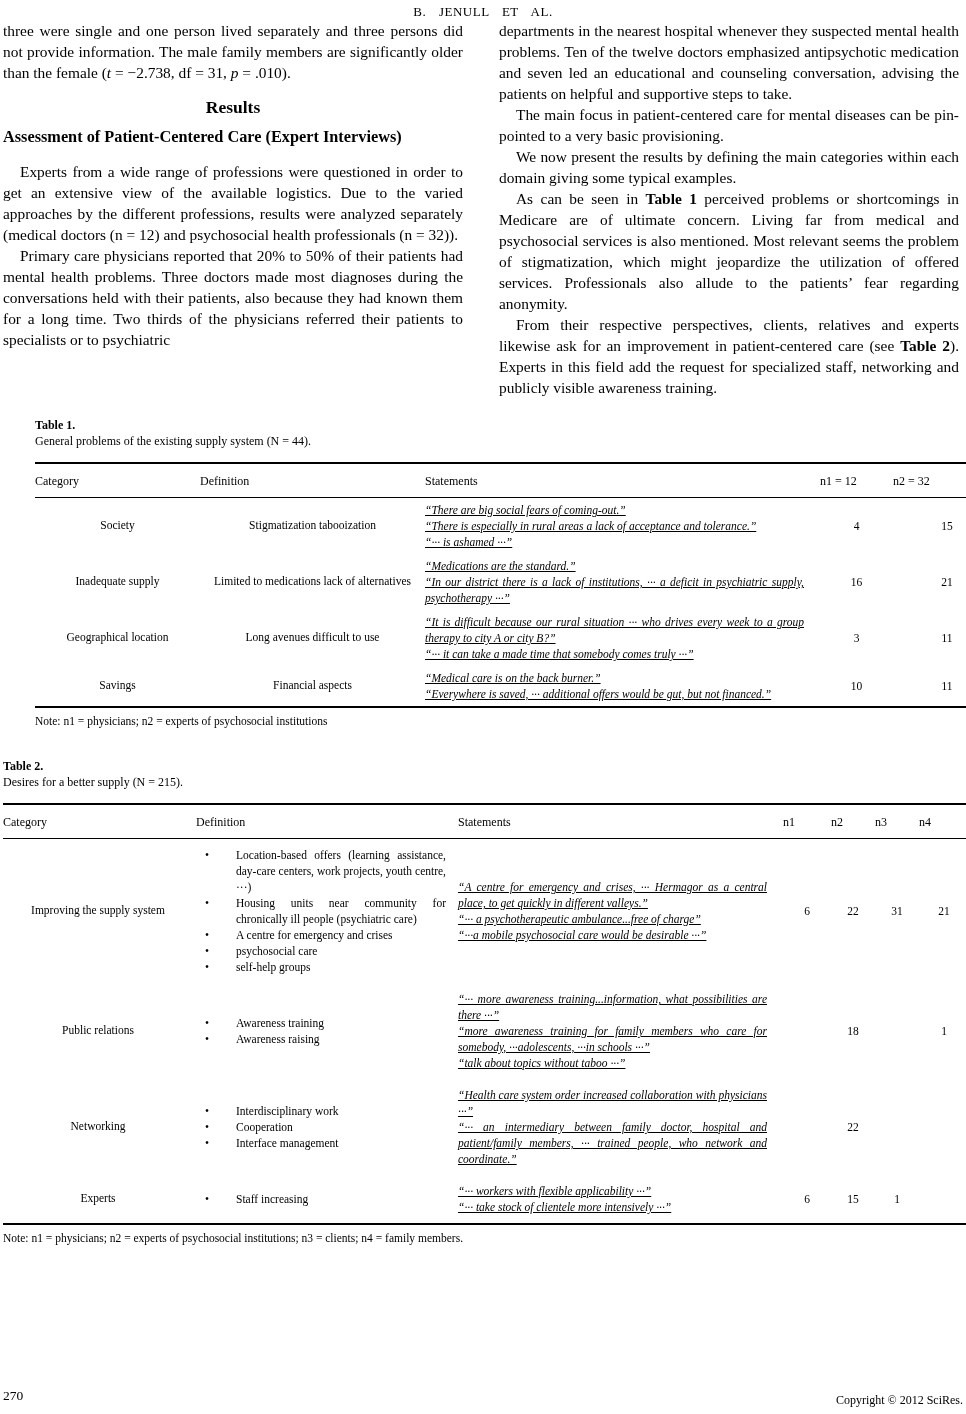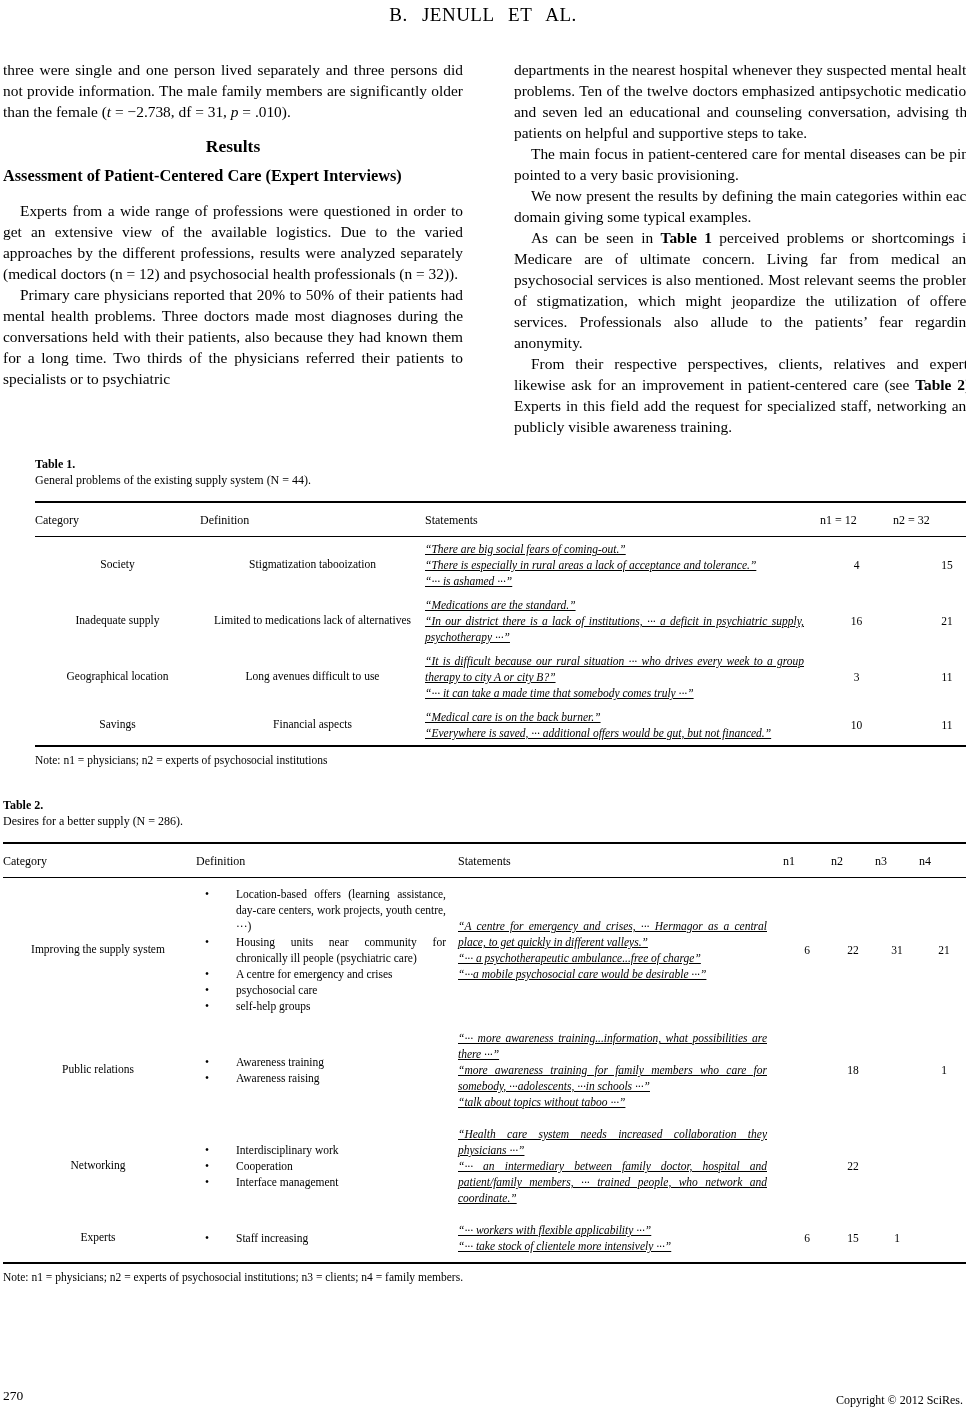--- a/index.html
+++ b/index.html
@@ -5,25 +5,25 @@
   html, body { margin: 0; padding: 0; }
   body {
     width: 966px; height: 1414px; position: relative;
     background: #ffffff; color: #000;
     font-family: "Liberation Serif", "DejaVu Serif", serif;
     overflow: hidden;
   }
   .content { position: absolute; left: 3px; right: 3px; top: 0; }
 
   .running-head {
-    text-align: center; font-size: 19px; padding-top: 4px;
+    text-align: center; font-size: 13px; padding-top: 4px;
     word-spacing: 9px; letter-spacing: .5px;
   }
 
-  .cols { display: flex; gap: 51px; margin-top: 33px; }
+  .cols { display: flex; gap: 36px; }
   .col {
     width: 460px; flex: 0 0 460px;
     font-size: 15.4px; line-height: 21px; text-align: justify;
   }
   .col p { margin: 0; }
   .p-indent { text-indent: 17px; }
 
   .results-heading {
     font-size: 17.5px; font-weight: bold; text-align: center;
     margin: 13px 0 9px 0; line-height: 22px;
@@ -152,21 +152,21 @@
           <td class="num">10</td>
           <td class="num">11</td>
         </tr>
       </tbody>
     </table>
     <div class="table-note">Note: n1 = physicians; n2 = experts of psychosocial institutions</div>
   </div>
 
   <div class="table-block2">
     <div class="table-label">Table 2.</div>
-    <div class="table-caption">Desires for a better supply (N = 286).</div>
+    <div class="table-caption">Desires for a better supply (N = 215).</div>
     <table class="paper-table t2">
       <colgroup>
           <col style="width:190px">
           <col style="width:265px">
           <col style="width:325px">
           <col style="width:48px">
           <col style="width:44px">
           <col style="width:44px">
           <col style="width:50px">
         </colgroup>
@@ -224,21 +224,21 @@
         <tr>
           <td class="cat">Networking</td>
           <td class="def2">
             <ul class="deflist">
               <li>Interdisciplinary work</li>
               <li>Cooperation</li>
               <li>Interface management</li>
             </ul>
           </td>
           <td class="stl">
-            <div>“Health care system needs increased collaboration they physicians ···”</div>
+            <div>“Health care system order increased collaboration with physicians ···”</div>
             <div>“··· an intermediary between family doctor, hospital and patient/family members, ··· trained people, who network and coordinate.”</div>
           </td>
           <td class="num"></td>
           <td class="num">22</td>
           <td class="num"></td>
           <td class="num"></td>
         </tr>
         <tr>
           <td class="cat">Experts</td>
           <td class="def2">

